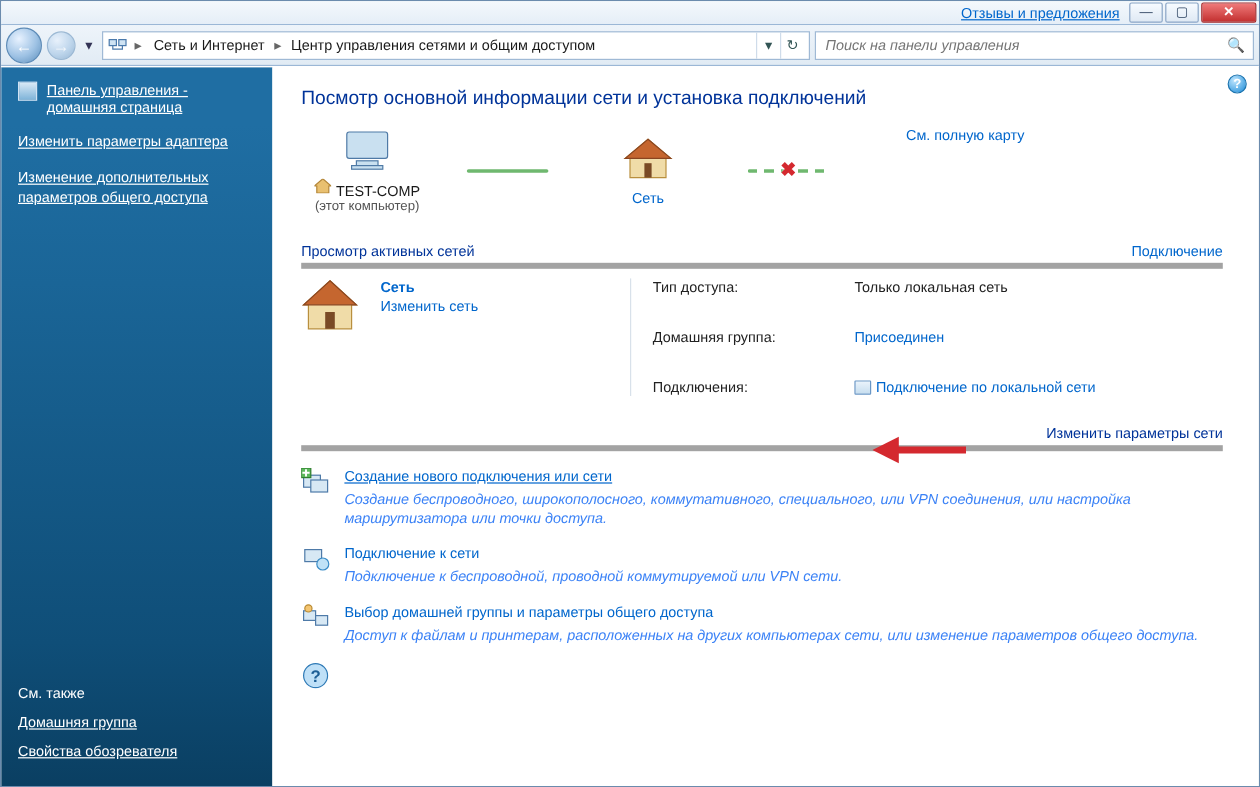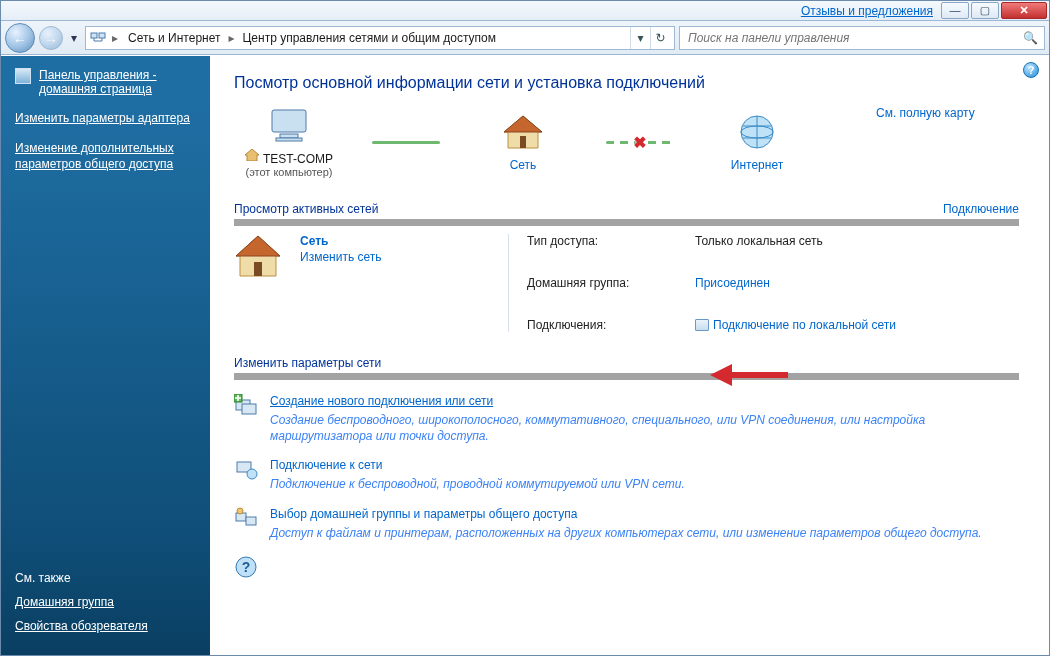--- a/index.html
+++ b/index.html
@@ -41,21 +41,21 @@
   .bc-sep{color:#666;padding:0 2px;}
   .addr-tail{display:flex;align-items:center;}
   .addr-btn{width:20px;height:22px;border-left:1px solid #cfdcea;display:flex;align-items:center;justify-content:center;cursor:pointer;color:#355;}
 
   .search{width:366px;height:24px;border:1px solid #9fb9d5;background:#fff;display:flex;align-items:center;padding:0 6px;margin-right:4px;}
   .search input{border:0;outline:0;flex:1;font-size:12px;font-style:italic;color:#7a8da2;background:transparent;}
   .search-ico{color:#5b80a6;}
 
   
   .body{flex:1;display:flex;overflow:hidden;border-top:1px solid #fff;}
-  .sidebar{width:209px;background:linear-gradient(180deg,#1f6ea3 0%,#1f6ea3 8%,#1a6597 30%,#0f4e78 80%,#0a3f62 100%);color:#fff;display:flex;flex-direction:column;font-size:12px;}
+  .sidebar{width:226px;background:linear-gradient(180deg,#1f6ea3 0%,#1f6ea3 8%,#1a6597 30%,#0f4e78 80%,#0a3f62 100%);color:#fff;display:flex;flex-direction:column;font-size:12px;}
   .sidebar .pad{padding:12px 14px;}
   .cp-home{display:flex;align-items:flex-start;gap:8px;text-decoration:underline;cursor:pointer;}
   .cp-home .icon{width:16px;height:16px;border:1px solid #cfe2f3;background:linear-gradient(#d8e9f6,#7fb4d9);flex:none;}
   .side-link{margin-top:14px;text-decoration:underline;cursor:pointer;line-height:1.35;}
   .side-bottom{margin-top:auto;padding:0 14px 22px;}
   .side-bottom .hdr{font-size:12px;margin-bottom:10px;}
   .side-bottom .itm{text-decoration:underline;cursor:pointer;margin-top:10px;}
 
   .content{flex:1;background:#fff;overflow:auto;padding:18px 30px 12px 24px;position:relative;}
   .help-dot{position:absolute;top:6px;right:10px;width:16px;height:16px;border-radius:50%;background:radial-gradient(circle at 35% 30%,#bfe6ff,#1b8bd7);border:1px solid #1b73ae;display:flex;align-items:center;justify-content:center;color:#fff;font-size:11px;font-weight:bold;cursor:pointer;}
@@ -63,21 +63,21 @@
   .map{display:flex;align-items:center;gap:28px;}
   .map-col{display:flex;flex-direction:column;align-items:center;width:110px;}
   .map-ico{width:46px;height:40px;display:flex;align-items:center;justify-content:center;}
   .map-label{margin-top:6px;text-align:center;}
   .map-sub{color:#555;font-size:11px;}
   .link{color:var(--link);cursor:pointer;}
   .conn-line{flex:none;width:68px;height:3px;background:#6fb86f;border-radius:2px;position:relative;}
   .conn-line.broken{background:repeating-linear-gradient(90deg,#6fb86f 0 8px,transparent 8px 14px);}
   .conn-line .x{position:absolute;left:50%;top:50%;transform:translate(-50%,-50%);color:var(--red);font-weight:bold;font-size:16px;text-shadow:0 0 2px #fff;}
   .fullmap{margin-left:36px;align-self:flex-start;}
-  .section-head{color:var(--heading);font-size:12px;margin:24px 0 6px;border-bottom:7px solid #a3a3a3;padding-bottom:3px;}
+  .section-head{color:var(--heading);font-size:12px;margin:24px 0 6px;border-bottom:5px solid #a3a3a3;padding-bottom:3px;text-align:right;}
   .net-row{display:flex;align-items:flex-start;gap:18px;margin-top:8px;}
   .house{width:48px;height:44px;}
   .net-main{display:flex;flex-direction:column;gap:2px;width:190px;}
   .net-grid{border-left:1px solid #d8e1ea;padding-left:18px;display:grid;grid-template-columns:140px 1fr;row-gap:6px;column-gap:14px;align-items:start;gap:28px;}
   .net-grid .lab{color:#222;}
   .net-grid .val{color:#222;}
   .net-grid .val.link{color:var(--link);}
   .conn-link{color:var(--link);cursor:pointer;}
   .conn-ico{display:inline-block;width:14px;height:12px;border:1px solid #6a97c6;border-radius:1px;background:linear-gradient(#eaf3fb,#c7deef);margin-right:4px;vertical-align:-2px;}
 
@@ -204,30 +204,20 @@
                 <rect x="20" y="24" width="6" height="12" fill="#7a4a25"></rect>
               </svg>
           </div>
           <span class="map-label link">Сеть</span>
         </div>
 
         <div class="conn-line broken">
             <span class="x">✖</span>
           </div>
 
-        <div class="map-col">
-          <div class="map-ico globe">
-            <svg width="42" height="40" viewBox="0 0 42 40">
-                <circle cx="21" cy="20" r="16"></circle>
-                <ellipse cx="21" cy="20" rx="16" ry="6" fill="none" stroke="#3a8cc7"></ellipse>
-                <path d="M21 4 v32 M7 14 h28 M7 26 h28" stroke="#3a8cc7" fill="none"></path>
-              </svg>
-          </div>
-          <span class="map-label link">Интернет</span>
-        </div>
 
         <span class="link fullmap">См. полную карту</span>
       </div>
 
       <div class="section-head" style="display:flex;justify-content:space-between;">
         <span>Просмотр активных сетей</span>
         <span class="link">Подключение</span>
       </div>
 
       <div class="net-row">

